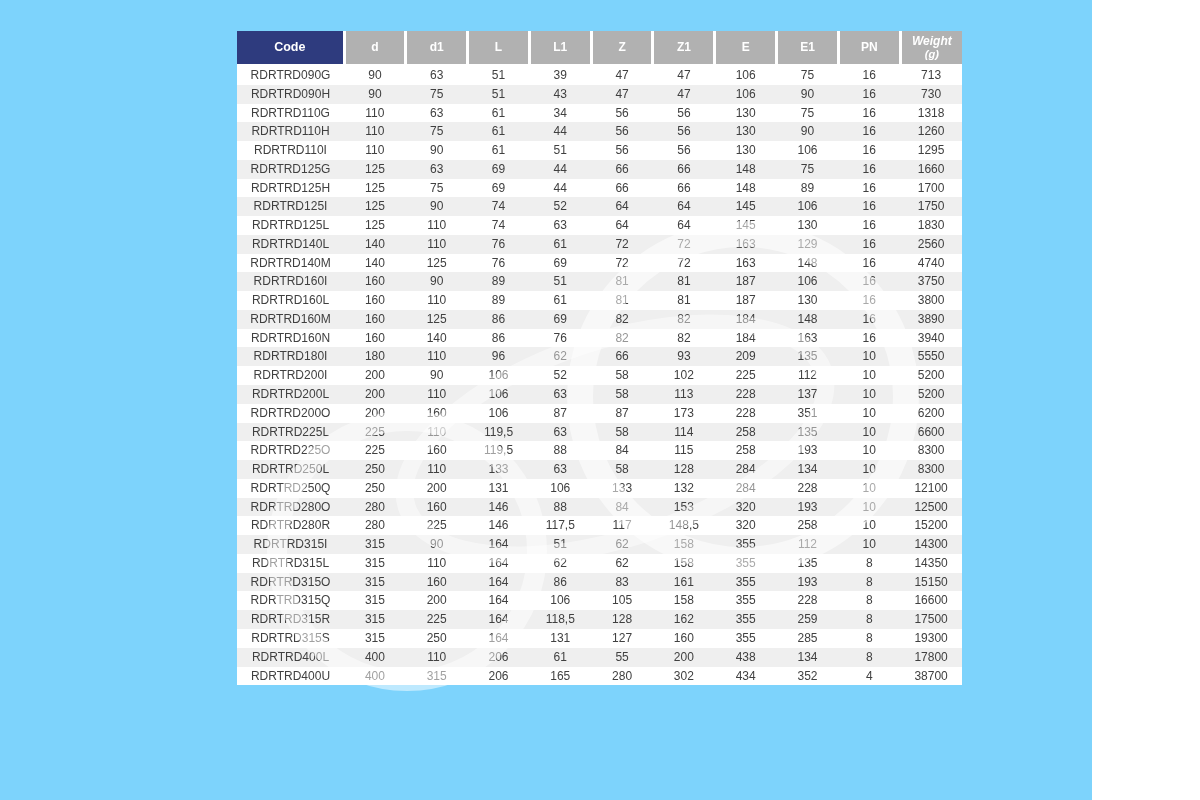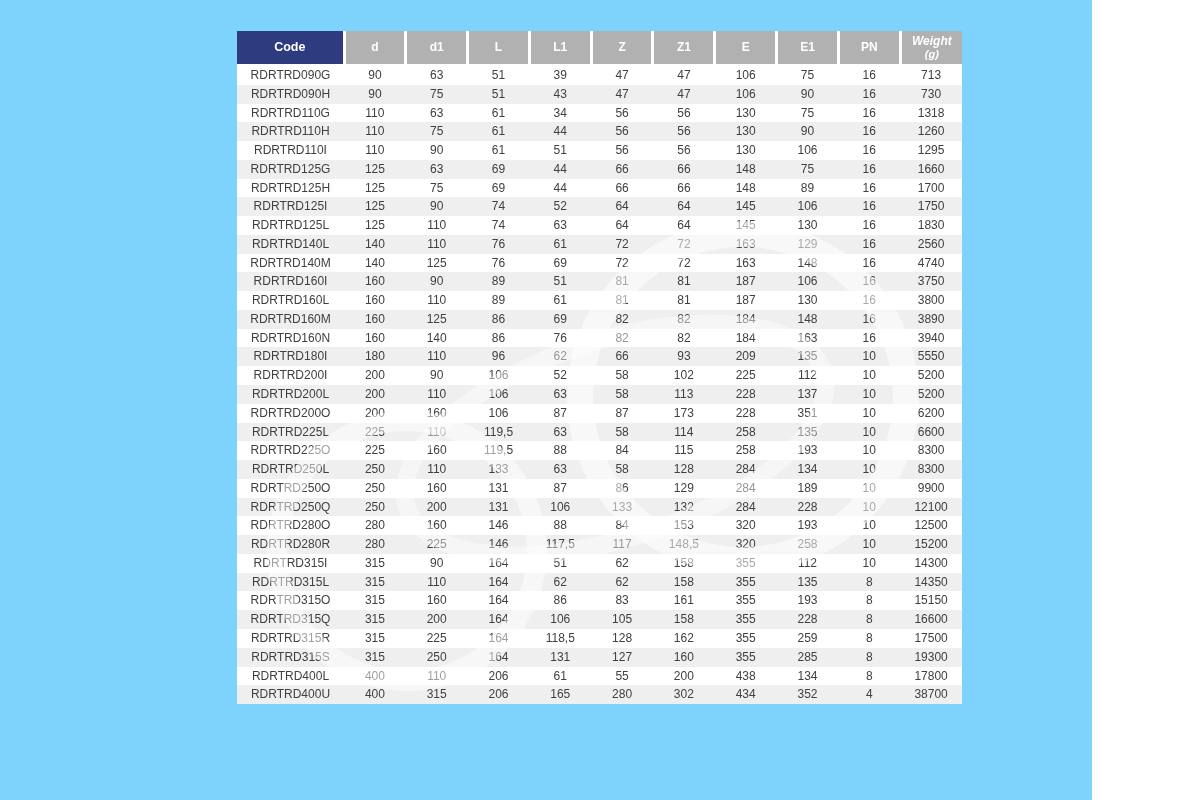--- a/index.html
+++ b/index.html
@@ -414,33 +414,20 @@
             <td>133</td>
             <td>63</td>
             <td>58</td>
             <td>128</td>
             <td>284</td>
             <td>134</td>
             <td>10</td>
             <td>8300</td>
           </tr>
           <tr>
-            <td>RDRTRD250O</td>
-            <td>250</td>
-            <td>160</td>
-            <td>131</td>
-            <td>87</td>
-            <td>86</td>
-            <td>129</td>
-            <td>284</td>
-            <td>189</td>
-            <td>10</td>
-            <td>9900</td>
-          </tr>
-          <tr>
             <td>RDRTRD250Q</td>
             <td>250</td>
             <td>200</td>
             <td>131</td>
             <td>106</td>
             <td>133</td>
             <td>132</td>
             <td>284</td>
             <td>228</td>
             <td>10</td>

